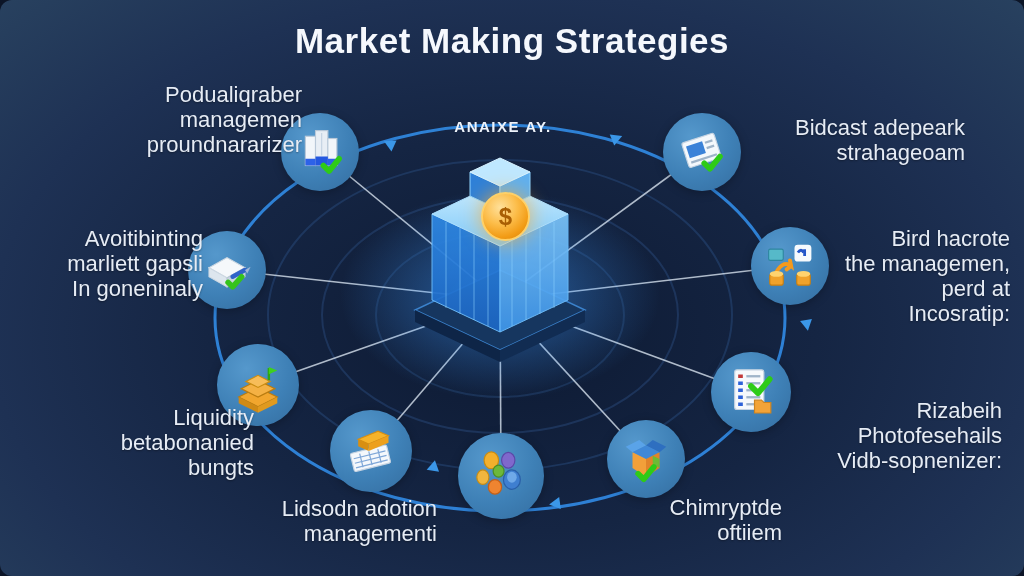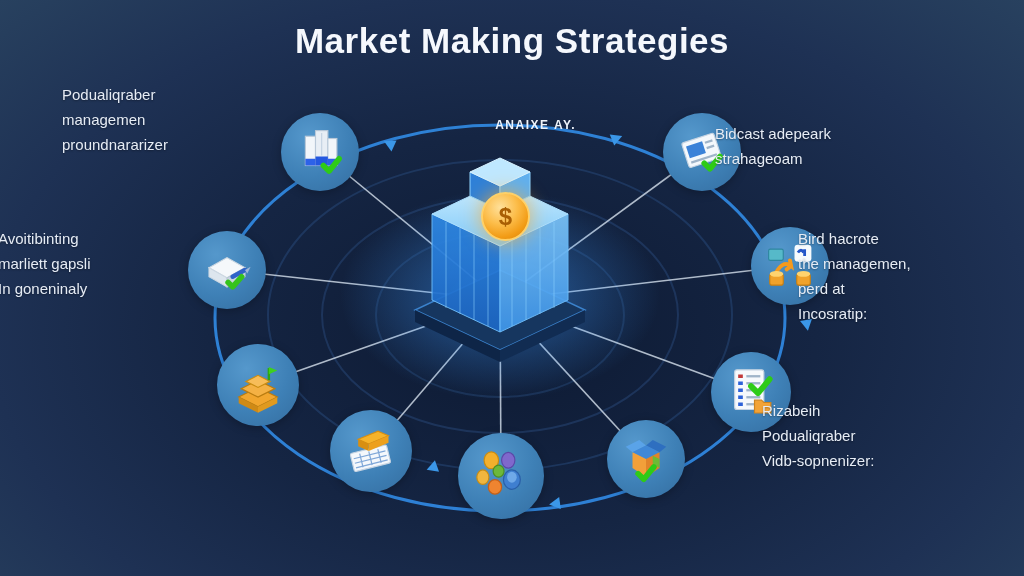--- a/index.html
+++ b/index.html
@@ -1,39 +1,40 @@
 <!DOCTYPE html>
 <html><head>
 <meta charset="utf-8">
 <style>
   html,body{margin:0;padding:0;background:#0c1527;}
   .stage{
     position:relative;width:1024px;height:576px;overflow:hidden;
     font-family:"Liberation Sans","DejaVu Sans",sans-serif;
     background:radial-gradient(ellipse at 50% 58%, #0d1a33 0%, #152543 42%, #1e3154 72%, #28415f 100%);
+    border-radius:12px;
   }
   .title{
     position:absolute;left:0;top:21px;width:1024px;text-align:center;
     font-size:35px;font-weight:800;letter-spacing:.5px;color:#f5f8fd;z-index:6;
   }
   .center-label{
-    position:absolute;left:430px;top:118px;width:146px;text-align:right;
-    font-size:12px;font-weight:700;letter-spacing:1.5px;color:#eef3fa;z-index:6;
+    position:absolute;left:430px;top:118px;width:146px;text-align:center;
+    font-size:15px;font-weight:700;letter-spacing:1.5px;color:#eef3fa;z-index:6;
   }
   .overlay{position:absolute;left:0;top:0;z-index:1;}
   .node{
     position:absolute;border-radius:50%;
     background:radial-gradient(circle at 36% 30%, #5598cc 0%, #3e80b6 55%, #346d9f 100%);
     display:flex;align-items:center;justify-content:center;z-index:4;
     box-shadow:0 2px 10px rgba(0,0,0,.25);
   }
   .node svg{display:block;}
   .node-label{
-    position:absolute;z-index:5;text-align:left;color:#e6ecf5;
-    font-size:15px;line-height:25px;white-space:pre-line;font-weight:400;
+    position:absolute;z-index:5;text-align:right;color:#e6ecf5;
+    font-size:22px;line-height:25px;white-space:pre-line;font-weight:400;
     text-shadow:0 1px 2px rgba(0,0,0,.35);
   }
   .coin{
     position:absolute;left:481px;top:192px;width:45px;height:45px;border-radius:50%;z-index:3;
     background:radial-gradient(circle at 38% 30%, #ffe09a 0%, #fcbd4a 40%, #f29c16 70%, #d67d05 100%);
     border:2px solid #ffd067;display:flex;align-items:center;justify-content:center;
     font-size:24px;font-weight:800;color:#a95f04;
     box-shadow:0 0 20px rgba(255,170,40,.75);
   }
 </style>
@@ -237,26 +238,33 @@
       <polygon points="40,22 40,30 24,39 24,31" fill="#c9d5e0" stroke="#b8c6d4"></polygon>
       <line x1="29" y1="30" x2="40" y2="24" stroke="#2f63c8" stroke-width="4" stroke-linecap="round"></line>
       <polygon points="40,24 45,21 42,27" fill="#9fb6d8"></polygon>
       <path d="M25 35 l4 4 l8 -9" stroke="#35c31c" stroke-width="5" fill="none" stroke-linecap="round" stroke-linejoin="round"></path>
     </svg>
   </div>
 
   <div class="node-label" style="left:62px;top:82px;width:240px">Podualiqraber
 managemen
 proundnararizer</div>
-  <div class="node-label" style="left:715px;top:121px;width:250px">Bidcast adepeark
+  <div class="node-label" style="left:715px;top:115px;width:250px">Bidcast adepeark
 strahageoam</div>
   <div class="node-label" style="left:798px;top:226px;width:212px">Bird hacrote
 the managemen,
 perd at
 Incosratip:</div>
   <div class="node-label" style="left:762px;top:398px;width:240px">Rizabeih
-Podualiqraber
+Photofesehails
 Vidb-sopnenizer:</div>
+  <div class="node-label" style="left:602px;top:495px;width:180px">Chimryptde
+oftiiem</div>
+  <div class="node-label" style="left:222px;top:496px;width:215px">Lidsodn adotion
+managementi</div>
+  <div class="node-label" style="left:42px;top:405px;width:212px">Liquidity
+betabonanied
+bungts</div>
   <div class="node-label" style="left:-2px;top:226px;width:205px">Avoitibinting
 marliett gapsli
 In goneninaly</div>
 
 </div>
 
 </body></html>

